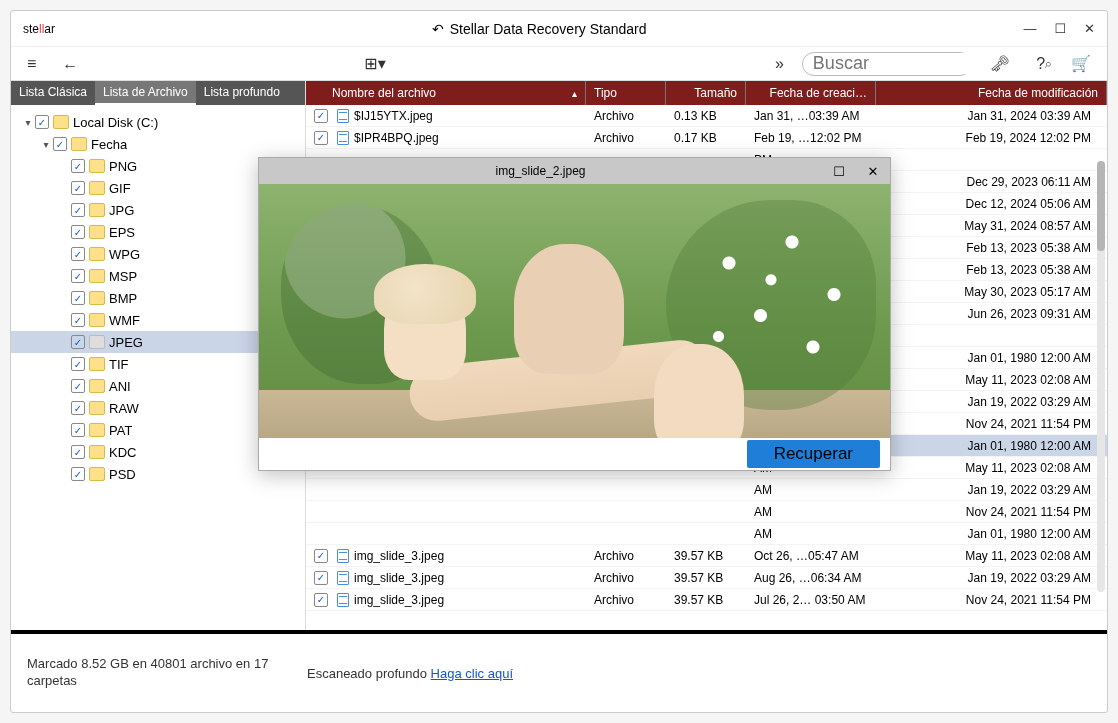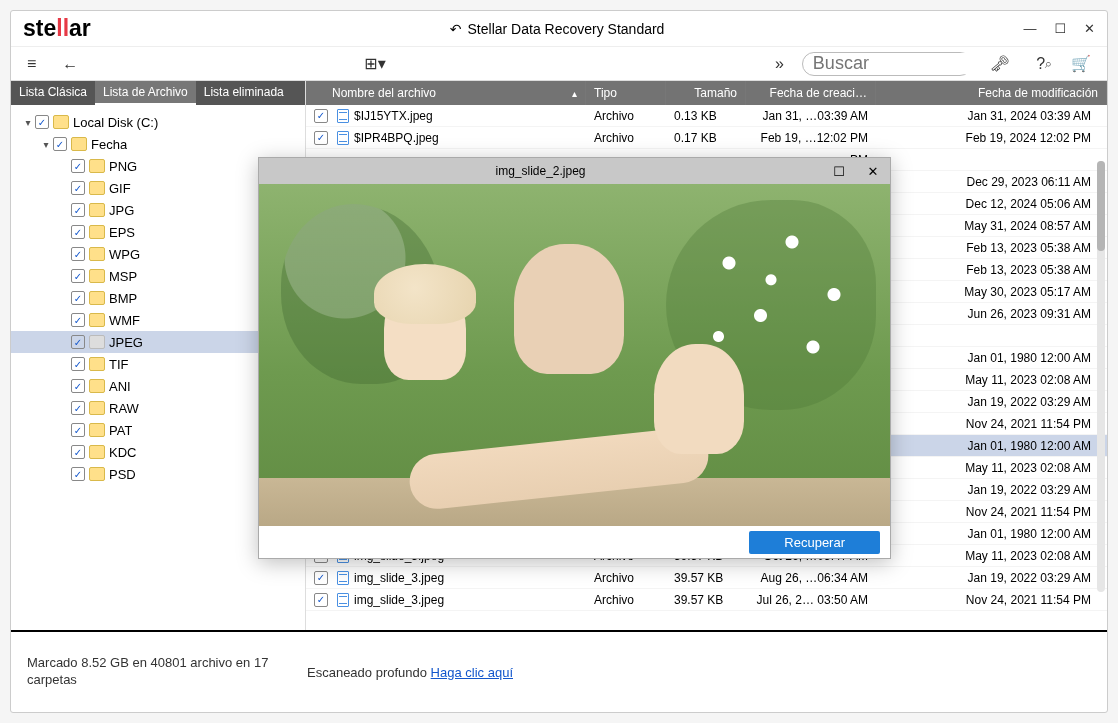--- a/index.html
+++ b/index.html
@@ -1,19 +1,19 @@
 <!DOCTYPE html>
 <html><head>
 <meta charset="utf-8">
 <style>
 *{box-sizing:border-box;margin:0;padding:0;font-family:Arial,Helvetica,sans-serif}
 body{background:#f5f5f5;display:flex;justify-content:center;align-items:flex-start;padding:10px}
 .win{width:1098px;height:703px;background:#fff;border:1px solid #ccc;border-radius:3px;display:flex;flex-direction:column;overflow:hidden;position:relative}
 .titlebar{height:36px;display:flex;align-items:center;padding:0 12px;border-bottom:1px solid #eee}
-.logo{font-size:23px;font-weight:700;color:#000}
+.logo{font-size:12px;font-weight:400;color:#000}
 .logo .red{color:#e63946}
 .title-center{flex:1;text-align:center;font-size:14px;display:flex;justify-content:center;align-items:center;gap:6px}
 .wincontrols{display:flex;gap:18px}
 .wincontrols span{cursor:pointer;font-size:13px;color:#333}
 .toolbar{height:34px;display:flex;align-items:center;padding:0 8px;border-bottom:1px solid #ddd;gap:10px}
 .tb-btn{padding:6px 8px;cursor:pointer;font-size:16px;color:#333}
 .tb-spacer{flex:1}
 .search-box{display:flex;align-items:center;border:1px solid #bbb;border-radius:12px;height:24px;padding:0 10px;width:170px}
 .search-box input{border:none;outline:none;flex:1;font-size:18px}
 .search-box .sicon{font-size:13px;color:#555}
@@ -25,63 +25,63 @@
 .tree{flex:1;overflow:auto;padding:6px 0;font-size:13px}
 .tree-row{display:flex;align-items:center;height:22px;cursor:pointer;padding-right:6px}
 .tree-row.selected{background:#cbd5e8}
 .chev{width:14px;text-align:center;font-size:10px;color:#555}
 .chk{width:14px;height:14px;border:1px solid #888;border-radius:2px;display:inline-flex;align-items:center;justify-content:center;font-size:10px;color:#1256cc;margin-right:4px}
 .fld{width:16px;height:14px;display:inline-block;margin-right:4px;position:relative}
 .fld::before{content:"";position:absolute;inset:0;background:#ffe08a;border:1px solid #d9b94a;border-radius:2px}
 .fld.grey::before{background:#ddd;border-color:#bbb}
 .tree-label{white-space:nowrap;overflow:hidden;text-overflow:ellipsis}
 .main{flex:1;display:flex;flex-direction:column;overflow:hidden}
-.grid-header{height:24px;display:flex;background:#737373;color:#fff;font-size:12px;align-items:stretch}
+.grid-header{height:24px;display:flex;background:#7f1d1d;color:#fff;font-size:12px;align-items:stretch}
 .gh{display:flex;align-items:center;padding:0 8px;border-right:1px solid #777}
 .gh.name{flex:0 0 280px}
 .gh.type{flex:0 0 80px}
 .gh.size{flex:0 0 80px;justify-content:flex-end}
 .gh.created{flex:0 0 130px;justify-content:flex-end}
 .gh.modified{flex:1;justify-content:flex-end}
 .sort-ind{margin-left:auto;font-size:10px}
 .grid-body{flex:1;overflow:auto;font-size:12px;position:relative}
 .grow{display:flex;align-items:center;height:22px;border-bottom:1px solid #f4f4f4}
 .grow.selected{background:#cbd5e8}
 .cell{padding:0 8px;white-space:nowrap;overflow:hidden;text-overflow:ellipsis}
 .cell.name{flex:0 0 280px;display:flex;align-items:center;gap:5px}
 .cell.type{flex:0 0 80px}
 .cell.size{flex:0 0 80px;text-align:left}
-.cell.created{flex:0 0 130px;text-align:right}
+.cell.created{flex:0 0 130px;text-align:left}
 .cell.modified{flex:1;text-align:right;padding-right:16px}
 .fileicon{width:12px;height:14px;border:1px solid #4a90e2;border-radius:1px;display:inline-block;position:relative}
 .fileicon::after{content:"";position:absolute;top:2px;left:1px;right:1px;bottom:2px;border-top:1px solid #4a90e2;border-bottom:1px solid #4a90e2}
-.footer{height:82px;border-top:2px solid #000000;display:flex;align-items:center;padding:0 16px;gap:20px;font-size:13px}
+.footer{height:82px;border-top:4px solid #000000;display:flex;align-items:center;padding:0 16px;gap:20px;font-size:13px}
 .footer-left{max-width:260px;color:#333;line-height:1.3}
 .footer-mid{color:#333}
 .footer-mid a{color:#1256cc;text-decoration:underline;cursor:pointer}
 .save-btn{width:72px;height:72px;border-radius:50%;border:3px solid #2b5fd9;background:#f5f5f5;display:flex;align-items:center;justify-content:center;font-size:14px;cursor:pointer;color:#222;box-shadow:0 1px 3px rgba(0,0,0,.2)}
-.preview{position:absolute;left:247px;top:146px;width:633px;height:402px;background:#fff;border:1px solid #aaa;box-shadow:0 4px 20px rgba(0,0,0,.25);display:flex;flex-direction:column;z-index:5}
+.preview{position:absolute;left:247px;top:146px;width:633px;height:314px;background:#fff;border:1px solid #aaa;box-shadow:0 4px 20px rgba(0,0,0,.25);display:flex;flex-direction:column;z-index:5}
 .pv-title{height:26px;background:#c8c8c8;display:flex;align-items:center;font-size:12px}
 .pv-title-text{flex:1;text-align:center}
 .pv-ctl{width:34px;text-align:center;cursor:pointer;font-size:13px}
 .pv-img{flex:1;position:relative;overflow:hidden}
 .garden{position:absolute;inset:0;background:linear-gradient(to bottom,#8eb36f 0%,#6e9a4f 55%,#608b42 100%)}
 .gpath{position:absolute;bottom:0;left:0;right:0;height:48px;background:linear-gradient(#c9b795,#b9a886)}
 .flowers{position:absolute;top:16px;right:14px;width:210px;height:210px;background:radial-gradient(circle at 30% 30%,#fff 0 6px,transparent 7px),radial-gradient(circle at 60% 20%,#fff 0 6px,transparent 7px),radial-gradient(circle at 80% 45%,#fff 0 6px,transparent 7px),radial-gradient(circle at 45% 55%,#fff 0 6px,transparent 7px),radial-gradient(circle at 25% 65%,#fff 0 5px,transparent 6px),radial-gradient(circle at 70% 70%,#fff 0 6px,transparent 7px),radial-gradient(circle at 50% 38%,#fff 0 5px,transparent 6px);background-color:rgba(78,120,55,.35);border-radius:50% 40% 45% 50%}
 .leaves{position:absolute;top:20px;left:22px;width:160px;height:180px;background:radial-gradient(circle at 40% 30%,rgba(255,255,255,.2) 0 60px,transparent 61px),rgba(60,100,45,.35);border-radius:45% 55% 40% 50%}
 .person{position:absolute;background:#f4ddc1;border-radius:50% 50% 35% 35%}
 .mom{left:255px;top:60px;width:110px;height:130px;background:linear-gradient(#e9d0b5 45%,#e9d0b5 46%);border-radius:46% 46% 30% 30%}
 .mom::after{content:"";position:absolute;top:-14px;left:4px;right:-16px;bottom:-60px;background:linear-gradient(160deg,#c9ad87,#b79a73);border-radius:50% 60% 40% 40%;z-index:-1}
 .kid{left:125px;top:98px;width:82px;height:98px;background:#f4dec4;border-radius:48% 48% 30% 30%}
 .kid::before{content:"";position:absolute;top:-18px;left:-10px;right:-10px;height:60px;background:radial-gradient(circle at 40% 40%,#f3e4c8,#e6d3ad);border-radius:55% 55% 40% 40%}
 .girl{left:395px;top:160px;width:90px;height:110px;background:#f2dbc0;border-radius:46% 46% 30% 30%}
 .girl::after{content:"";position:absolute;top:-6px;left:8px;right:-26px;bottom:-78px;background:linear-gradient(170deg,#c6aa83,#b59770);border-radius:50% 60% 40% 40%;z-index:-1}
 .arms{position:absolute;left:150px;bottom:30px;width:300px;height:55px;background:linear-gradient(#f1d9bd,#e8cfb1);border-radius:30px;transform:rotate(-6deg)}
 .pv-bottom{height:32px;display:flex;align-items:center;justify-content:flex-end;padding:0 10px}
-.recover-btn{background:#1e7ed8;color:#ffffff;border:none;padding:4px 35px;font-size:13px;border-radius:2px;cursor:pointer}
+.recover-btn{background:#1e7ed8;color:#000000;border:none;padding:4px 27px;font-size:17px;border-radius:2px;cursor:pointer}
 .scrollbar-stub{position:absolute;top:150px;bottom:120px;right:2px;width:8px;background:#e6e6e6;border-radius:4px}
 .scrollbar-stub::before{content:"";position:absolute;top:0;left:0;right:0;height:90px;background:#b5b5b5;border-radius:4px}
 </style>
 </head>
 <body>
 
 <div class="win">
 
   <div class="titlebar">
     <div class="logo">
@@ -113,21 +113,21 @@
     <span class="tb-btn">?</span>
     <span class="tb-btn">🛒</span>
   </div>
 
   <div class="content">
 
     <div class="sidebar">
       <div class="side-tabs">
         <div class="side-tab">Lista Clásica</div>
         <div class="side-tab active">Lista de Archivo</div>
-        <div class="side-tab">Lista eliminada</div>
+        <div class="side-tab">Lista profundo</div>
       </div>
       <div class="tree" id="tree">
           <div class="tree-row" style="padding-left: 10px;">
             <span class="chev">▾</span>
             <span class="chk">✓</span>
             <span class="fld"></span>
             <span class="tree-label">Local Disk (C:)</span>
           </div>
           <div class="tree-row" style="padding-left: 28px;">
             <span class="chev">▾</span>

